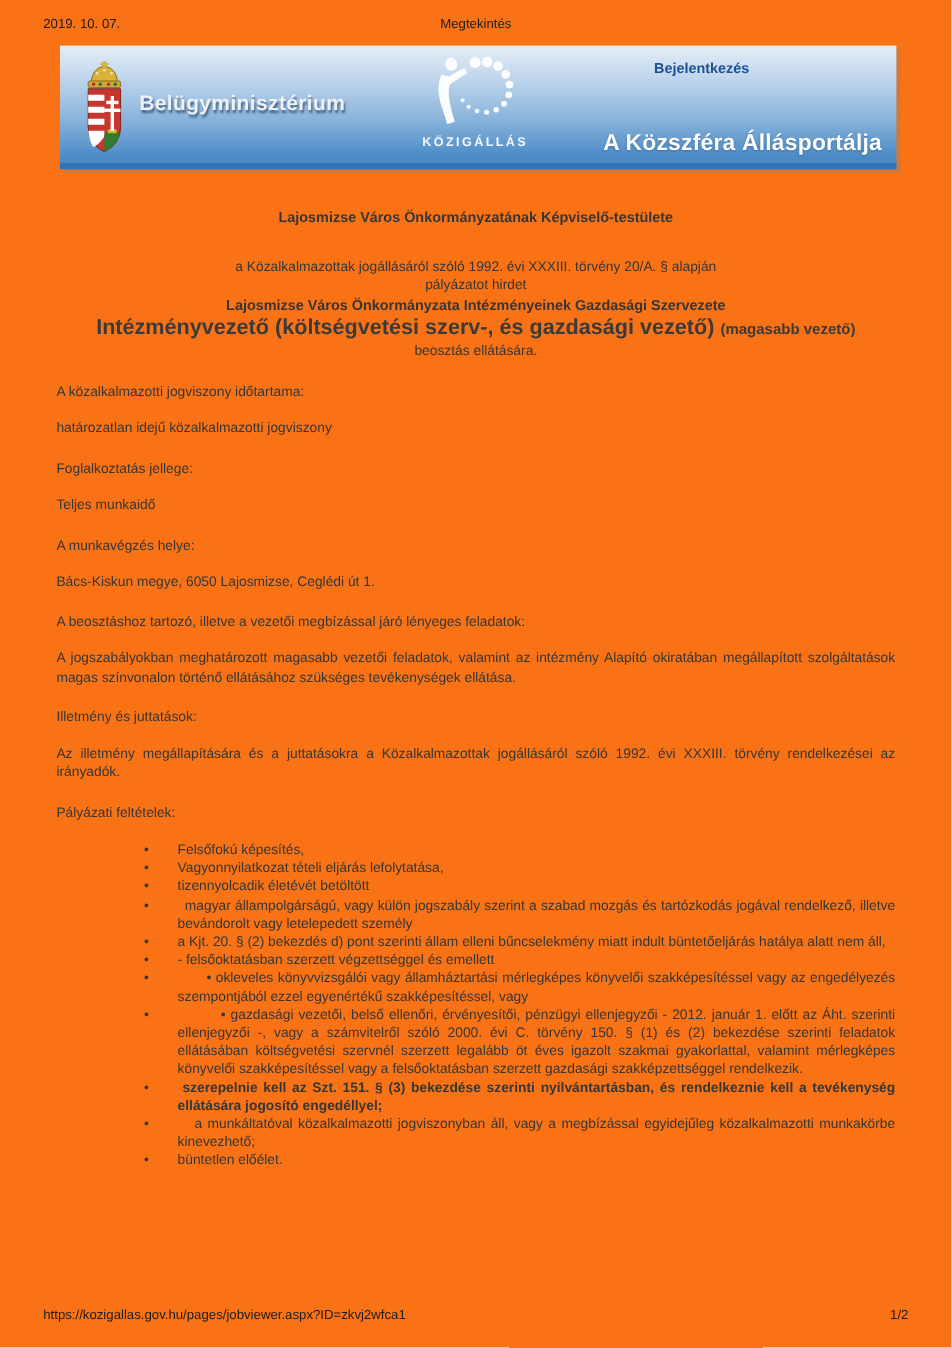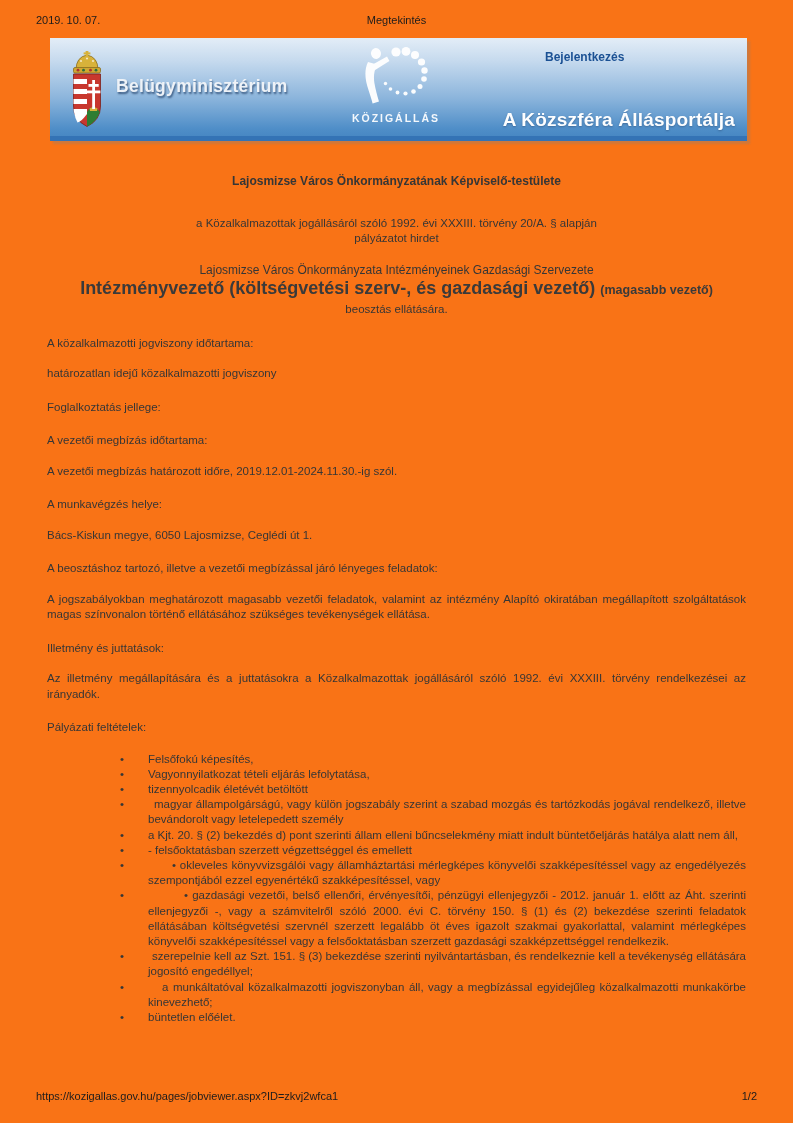--- a/index.html
+++ b/index.html
@@ -43,21 +43,21 @@
   .tagline {
     position:absolute; right:12px; bottom:10px; font-size:19px; font-weight:bold;
     color:#fdfeff; text-shadow:0 1px 2px rgba(40,70,110,0.5); letter-spacing:0.2px;
   }
 
   
   .content { position:absolute; left:47px; top:141px; width:699px; font-size:11.5px; line-height:15.5px; color:#363636; }
   .c { text-align:center; }
   .org { margin-top:33px; font-weight:bold; font-size:12px; }
   .legal { margin-top:26px; }
-  .employer { margin-top:16px; font-weight:normal; font-size:12px; }
+  .employer { font-weight:bold; font-size:12px; }
   .job-title { margin-top:0; font-size:18px; font-weight:bold; line-height:20px; color:#3a3a3a; }
   .job-title .suffix { font-size:12.5px; }
   .tail { margin-top:2px; }
 
   .sec-h { margin-top:18px; font-weight:normal; }
   .sec-b { margin-top:15px; }
   .just { text-align:justify; }
 
   .req-list { list-style:none; margin-top:16px; padding-left:73px; }
   .req-item { position:relative; padding-left:28px; line-height:15.2px; text-align:justify; }
@@ -151,26 +151,23 @@
 
     <div class="c tail">beosztás ellátására.</div>
 
     <div>
       <div class="sec-h">A közalkalmazotti jogviszony időtartama:</div>
       <div class="sec-b">határozatlan idejű közalkalmazotti jogviszony</div>
     </div>
 
     <div>
       <div class="sec-h">Foglalkoztatás jellege:</div>
-    </div>
-
-    <div>
-      <div class="sec-h">A vezetői megbízás időtartama:</div>
-      <div class="sec-b">A vezetői megbízás határozott időre, 2019.12.01-2024.11.30.-ig szól.</div>
-    </div>
+      <div class="sec-b">Teljes munkaidő</div>
+    </div>
+
 
     <div>
       <div class="sec-h">A munkavégzés helye:</div>
       <div class="sec-b">Bács-Kiskun megye, 6050 Lajosmizse, Ceglédi út 1.</div>
     </div>
 
     <div>
       <div class="sec-h">A beosztáshoz tartozó, illetve a vezetői megbízással járó lényeges feladatok:</div>
       <div class="sec-b just">A jogszabályokban meghatározott magasabb vezetői feladatok, valamint az intézmény Alapító okiratában megállapított szolgáltatások magas színvonalon történő ellátásához szükséges tevékenységek ellátása.</div>
     </div>
@@ -209,21 +206,21 @@
         <li class="req-item">
           <span class="marker">•</span>
           <span class="item-text" style="text-indent: 24px;">• okleveles könyvvizsgálói vagy államháztartási mérlegképes könyvelői szakképesítéssel vagy az engedélyezés szempontjából ezzel egyenértékű szakképesítéssel, vagy</span>
         </li>
         <li class="req-item">
           <span class="marker">•</span>
           <span class="item-text" style="text-indent: 36px;">• gazdasági vezetői, belső ellenőri, érvényesítői, pénzügyi ellenjegyzői - 2012. január 1. előtt az Áht. szerinti ellenjegyzői -, vagy a számvitelről szóló 2000. évi C. törvény 150. § (1) és (2) bekezdése szerinti feladatok ellátásában költségvetési szervnél szerzett legalább öt éves igazolt szakmai gyakorlattal, valamint mérlegképes könyvelői szakképesítéssel vagy a felsőoktatásban szerzett gazdasági szakképzettséggel rendelkezik.</span>
         </li>
         <li class="req-item">
           <span class="marker">•</span>
-          <span class="item-text" style="text-indent: 4px;">szerepelnie kell az Szt. 151. § (3) bekezdése szerinti nyilvántartásban, és rendelkeznie kell a tevékenység ellátására jogosító engedéllyel;</span>
+          <span class="item-text" style="text-indent: 4px; font-weight: bold;">szerepelnie kell az Szt. 151. § (3) bekezdése szerinti nyilvántartásban, és rendelkeznie kell a tevékenység ellátására jogosító engedéllyel;</span>
         </li>
         <li class="req-item">
           <span class="marker">•</span>
           <span class="item-text" style="text-indent: 14px;">a munkáltatóval közalkalmazotti jogviszonyban áll, vagy a megbízással egyidejűleg közalkalmazotti munkakörbe kinevezhető;</span>
         </li>
         <li class="req-item">
           <span class="marker">•</span>
           <span class="item-text">büntetlen előélet.</span>
         </li>
       </ul>

